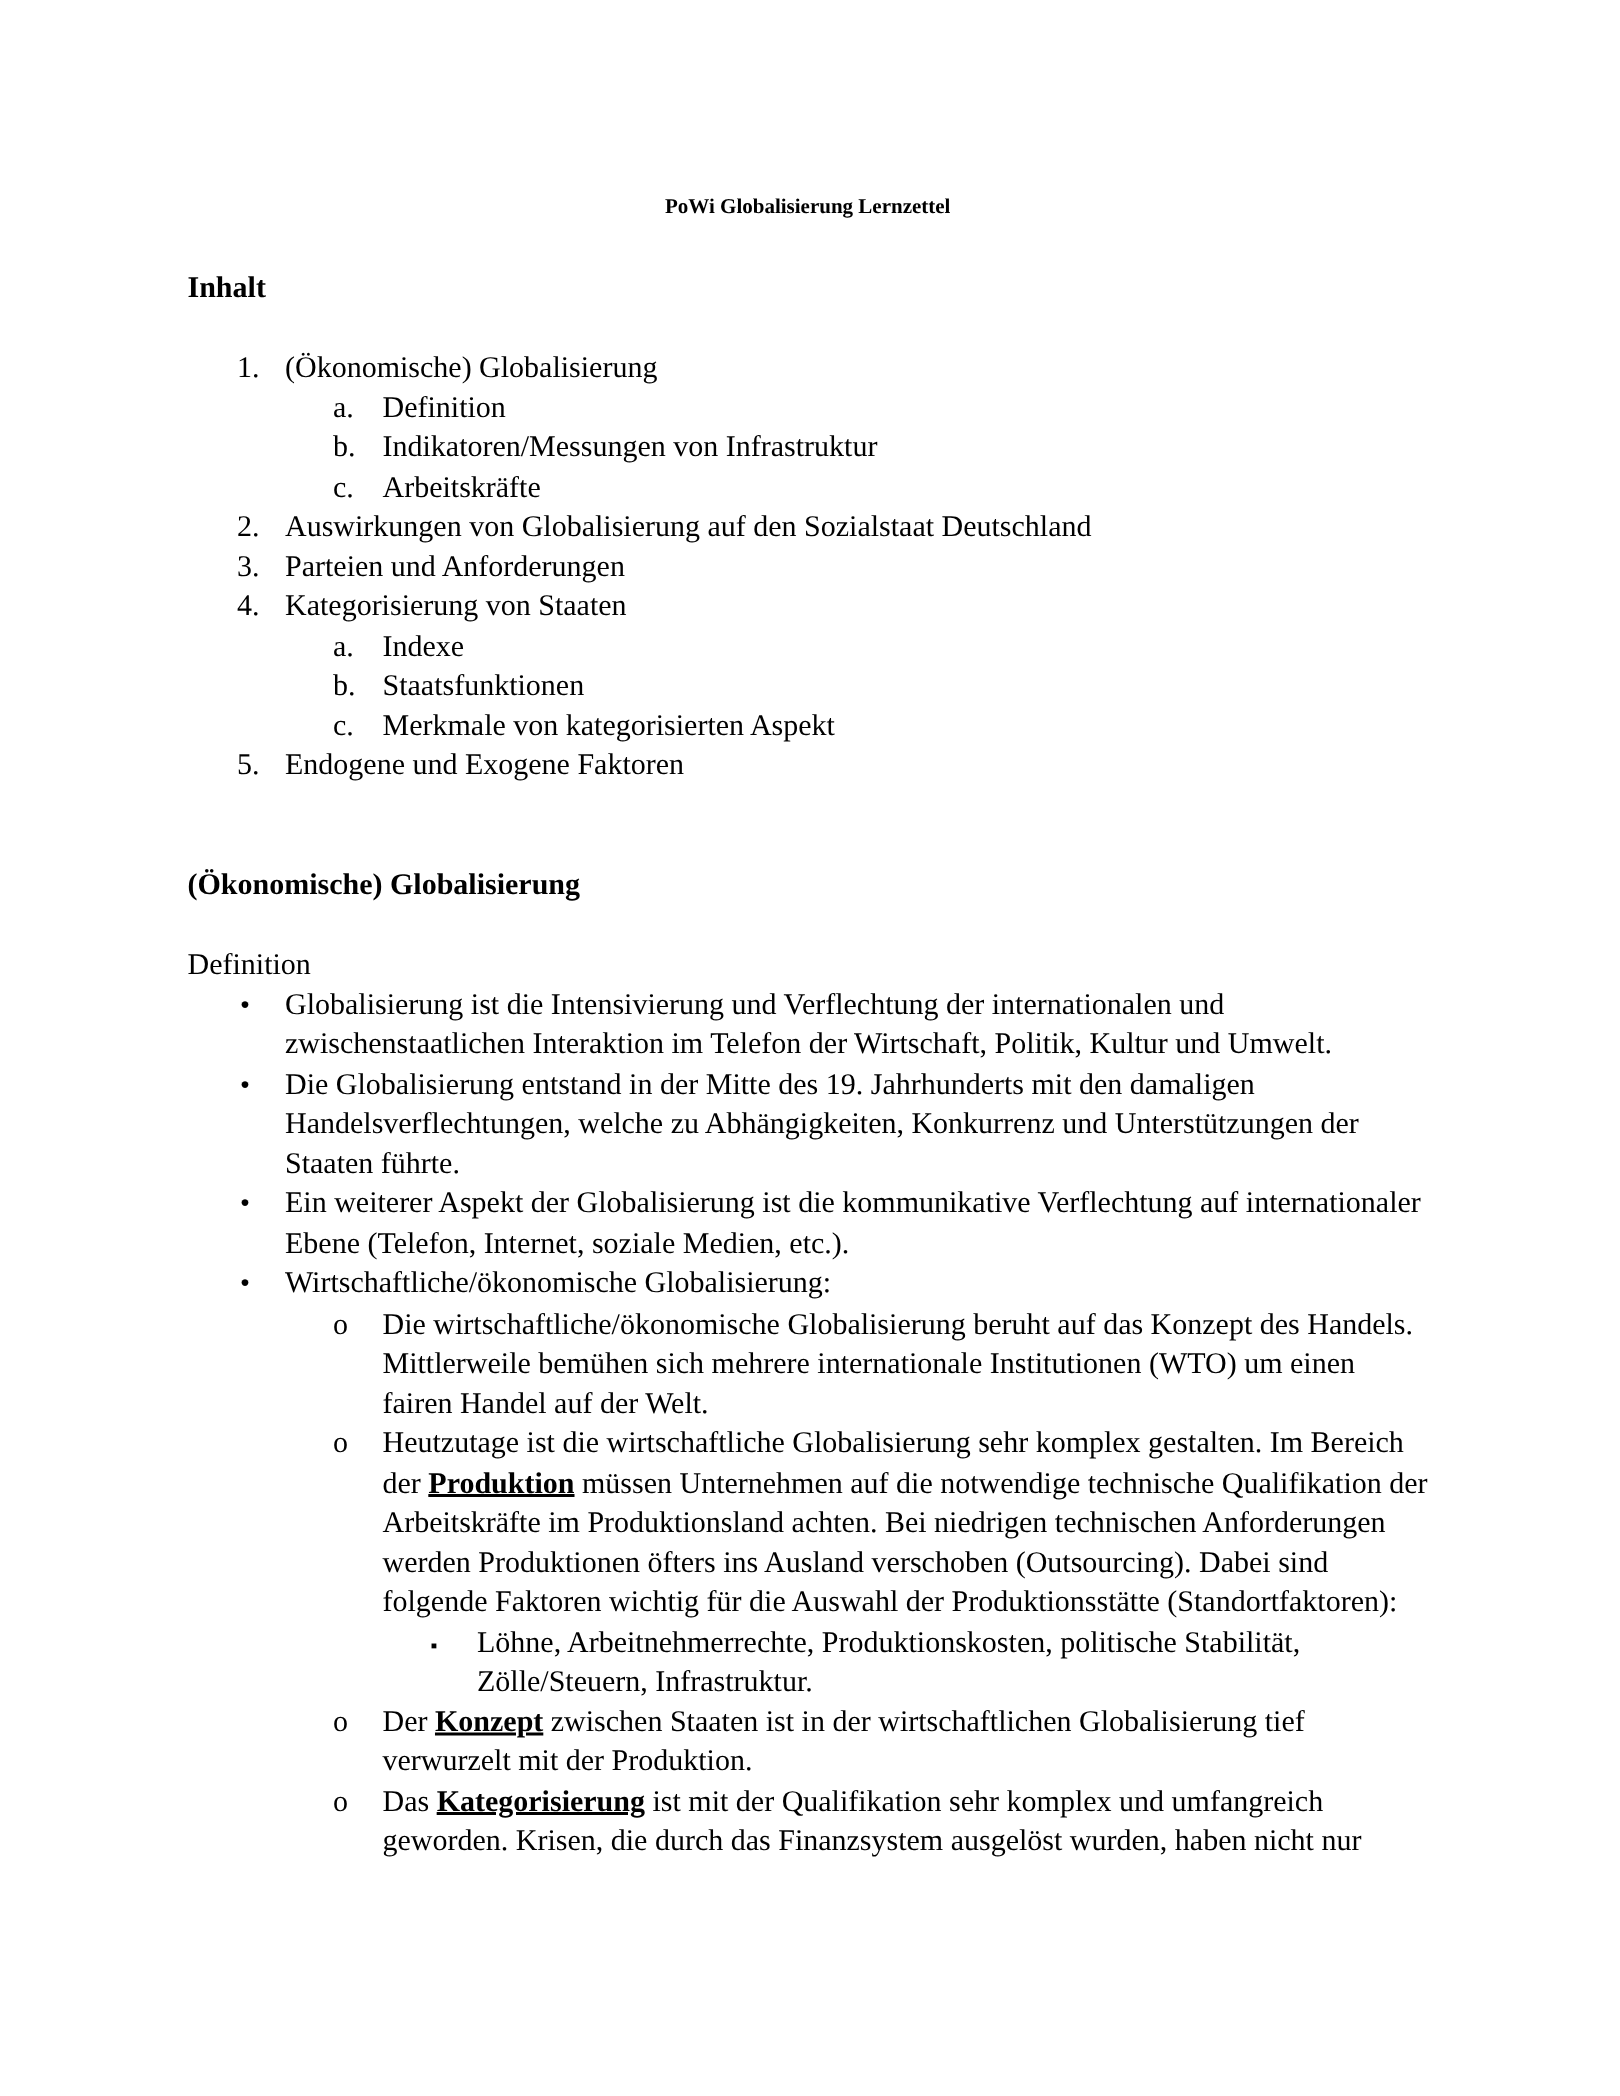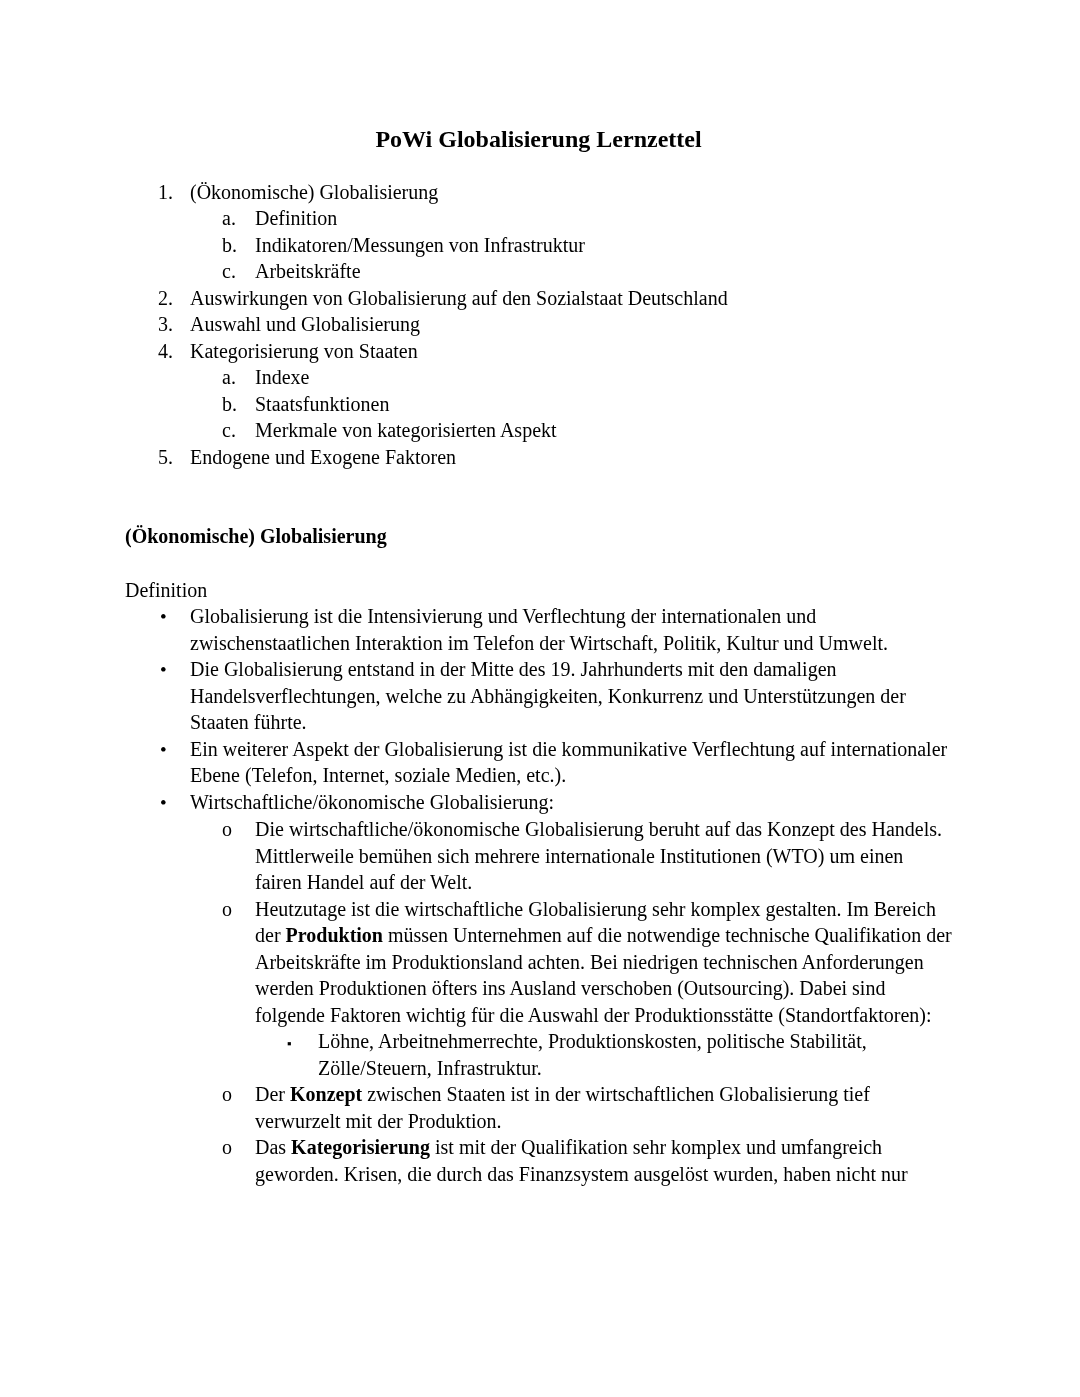--- a/index.html
+++ b/index.html
@@ -17,21 +17,21 @@
     background: #ffffff;
     color: #000000;
     padding: 126px 128px 0 125px;
     font-family: "Liberation Serif", serif;
     font-size: 20px;
     line-height: 26.5px;
     overflow: hidden;
     text-align: left;
   }
   .title {
-    font-size: 24px;
+    font-size: 14px;
     font-weight: bold;
     text-align: center;
     margin: 0 0 26px 0;
   }
   .heading {
     font-size: 20px;
     font-weight: bold;
     margin: 0 0 27px 0;
   }
   .section-heading {
@@ -63,29 +63,30 @@
   .lvl2 > .marker { width: 33px; }
   
   .blvl1 { margin-left: 35px; }
   .blvl1 > .marker { width: 30px; }
   .blvl2 { margin-left: 97px; }
   .blvl2 > .marker { width: 33px; }
   .blvl3 { margin-left: 162px; }
   .blvl3 > .marker { width: 31px; }
   .bullet-glyph { font-size: 19px; }
   .square-glyph { font-size: 13px; }
-  .bold { font-weight: bold; }
+  .bold { font-weight: bold; text-decoration: underline; }
 </style>
 </head>
 <body>
 
 <div class="page">
 
   <h1 class="title">PoWi Globalisierung Lernzettel</h1>
 
+  <h2 class="heading">Inhalt</h2>
 
   <div class="toc">
     <div class="row lvl1">
       <span class="marker">1.</span>
       <span class="text">(Ökonomische) Globalisierung</span>
     </div>
     <div class="row lvl2">
       <span class="marker">a.</span>
       <span class="text">Definition</span>
     </div>
@@ -96,21 +97,21 @@
     <div class="row lvl2">
       <span class="marker">c.</span>
       <span class="text">Arbeitskräfte</span>
     </div>
     <div class="row lvl1">
       <span class="marker">2.</span>
       <span class="text">Auswirkungen von Globalisierung auf den Sozialstaat Deutschland</span>
     </div>
     <div class="row lvl1">
       <span class="marker">3.</span>
-      <span class="text">Auswahl und Globalisierung</span>
+      <span class="text">Parteien und Anforderungen</span>
     </div>
     <div class="row lvl1">
       <span class="marker">4.</span>
       <span class="text">Kategorisierung von Staaten</span>
     </div>
     <div class="row lvl2">
       <span class="marker">a.</span>
       <span class="text">Indexe</span>
     </div>
     <div class="row lvl2">

